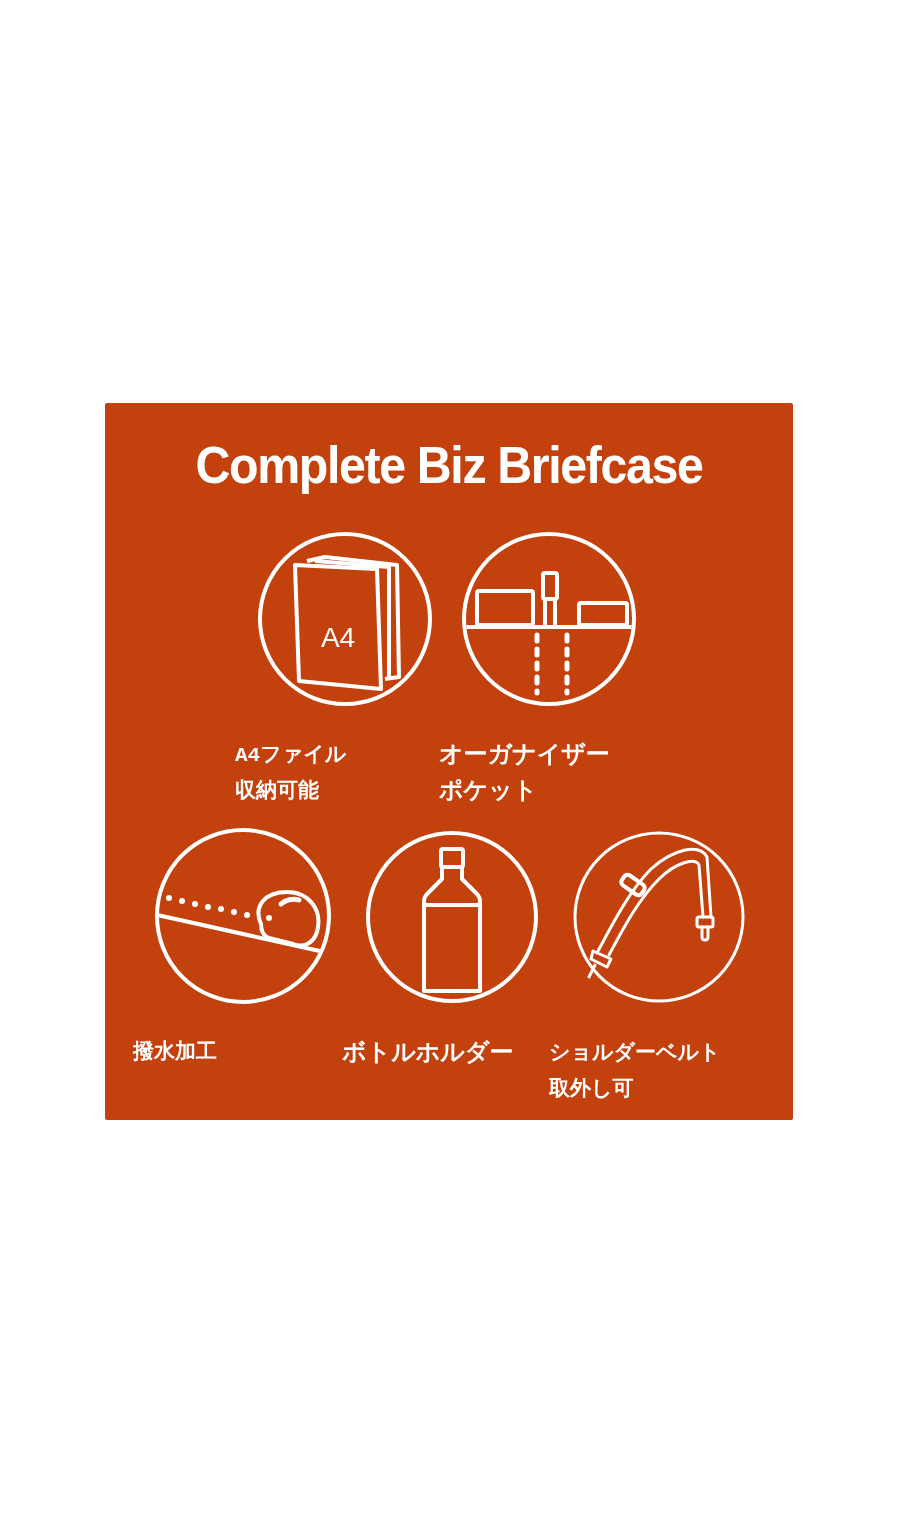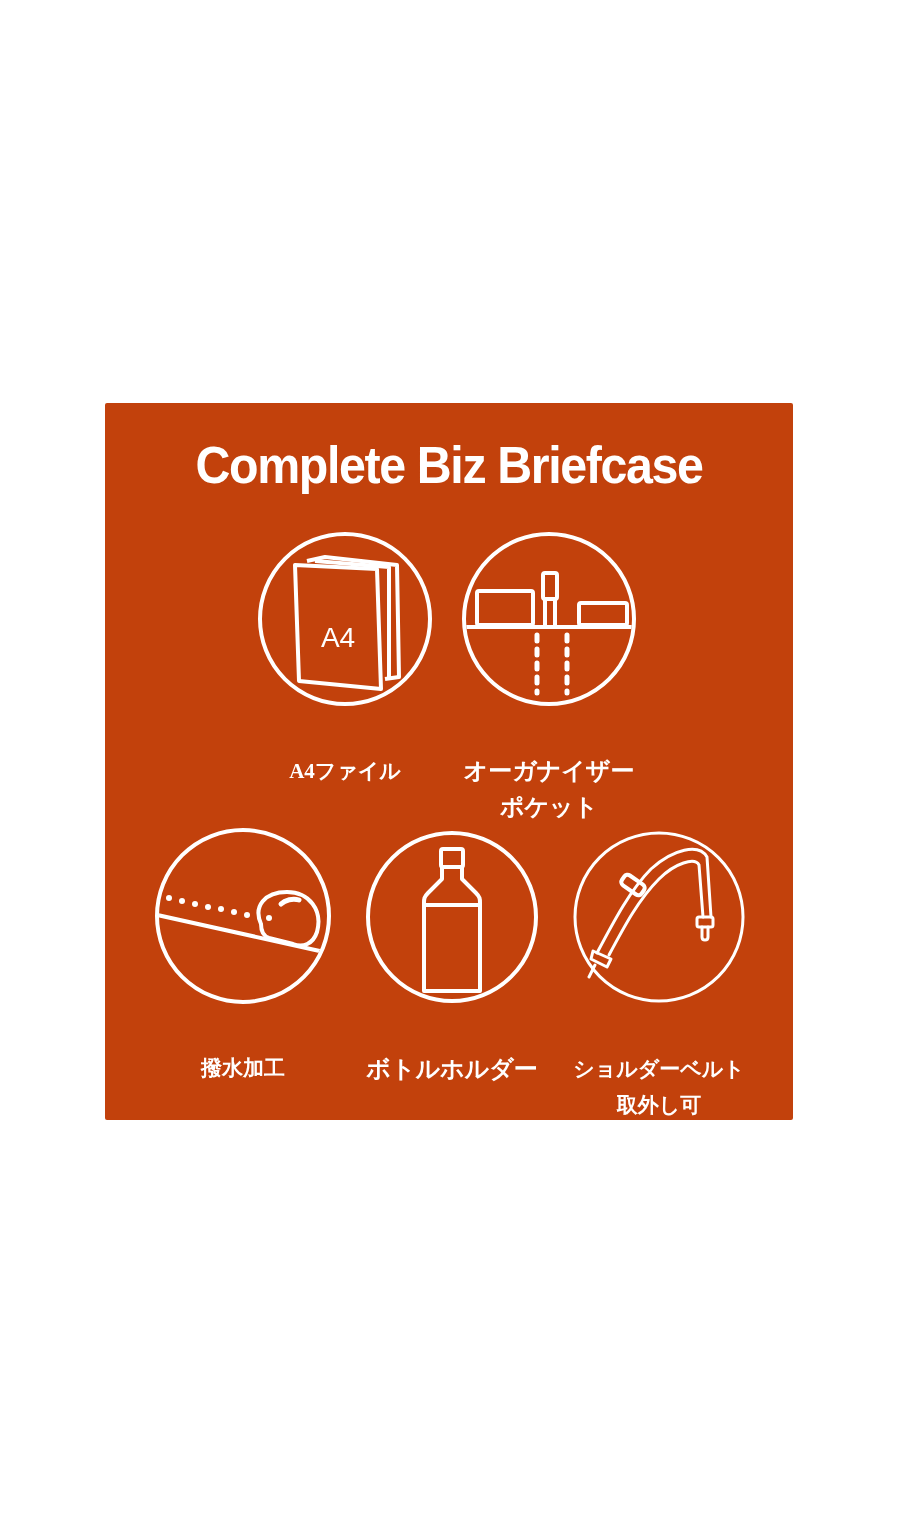--- a/index.html
+++ b/index.html
@@ -26,30 +26,29 @@
       font-family: "Liberation Sans", sans-serif;
       font-weight: bold;
       font-size: 52px;
       letter-spacing: -1.5px;
       line-height: 60px;
       transform: scaleX(0.93);
     }
     .feature {
       position: absolute;
       width: 220px;
-      text-align: center;
     }
     .feature svg { display: block; margin: 0 auto; }
     .label {
       color: #ffffff;
-      font-family: Liberation Serif, serif;
+      font-family: Liberation Mono, monospace;
       font-weight: bold;
       font-size: 21px;
       line-height: 36px;
-      margin-top: 44px;
+      margin-top: 29px;
       white-space: nowrap;
     }
     .label .l2 { display: block; }
     .label .l1 { display: block; }
     .label.large { font-size: 24px; }
   </style>
 </head>
 <body>
 
 <div class="panel">
@@ -60,20 +59,21 @@
       <g fill="none" stroke="#ffffff" stroke-width="4" stroke-linejoin="round">
         <circle cx="90" cy="90" r="85"></circle>
         <path d="M52 32 L70 28 L142 36 L144 148 L130 150"></path>
         <path d="M60 32 L134 38 L134 150"></path>
         <path d="M40 36 L122 40 L126 160 L44 152 Z"></path>
       </g>
       <text x="83" y="118" text-anchor="middle" fill="#ffffff" font-family="Liberation Sans, sans-serif" font-size="28">A4</text>
     </svg>
     <div class="label">
       <span class="l1">A4ファイル</span>
+      <span class="l2">収納可能</span>
     </div>
   </div>
 
   <div class="feature" style="left:28px; top:423px;">
     <svg width="180" height="180" viewBox="0 0 180 180">
       <defs>
         <clipPath id="wclip">
             <circle cx="90" cy="90" r="84"></circle>
           </clipPath>
       </defs>

